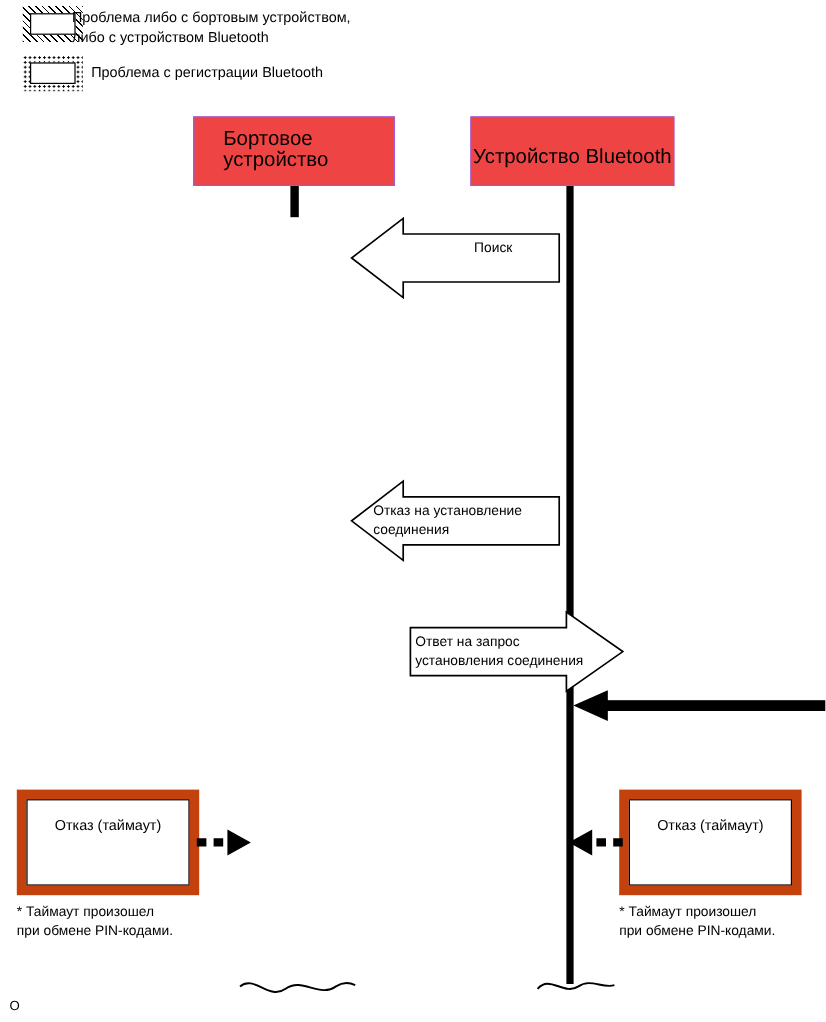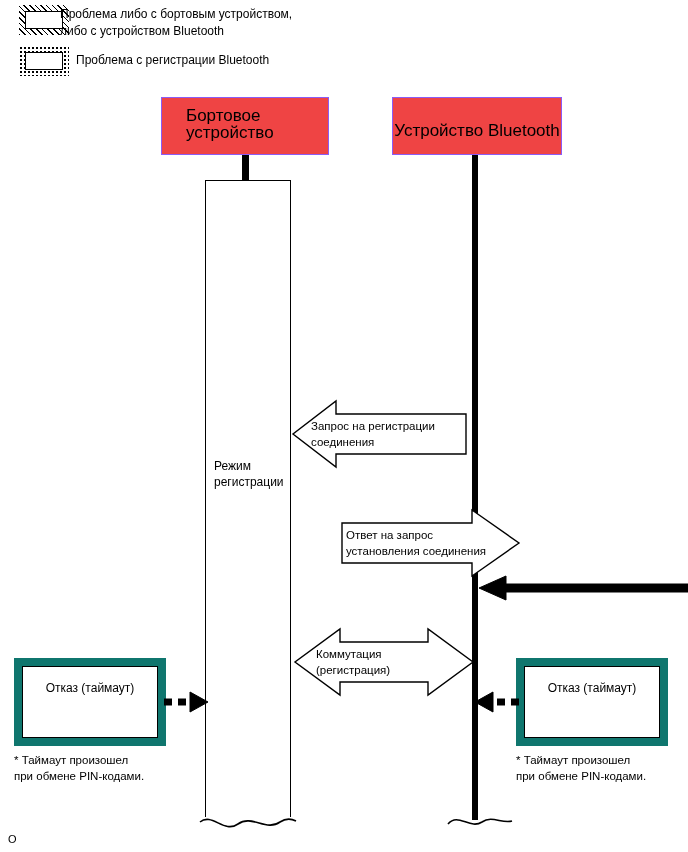--- a/index.html
+++ b/index.html
@@ -104,21 +104,21 @@
     font-size: 11.5px;
     line-height: 16px;
     white-space: pre-line;
     color: #000000;
   }
 
   
   .fail-box {
     position: absolute;
     box-sizing: border-box;
-    background: #0f766e;
+    background: #c2410c;
   }
   .fail-box .fb-inner {
     position: absolute;
     left: 8px; top: 8px; right: 8px; bottom: 8px;
     background: #ffffff;
     border: 1.4px solid #000000;
     box-sizing: border-box;
   }
   .fail-box .fb-text {
     position: absolute;
@@ -163,59 +163,54 @@
   <div class="device-box dev-left" style="left:161px; top:97px; width:168px; height:58px;">
     <span class="dev-label">Бортовое
 устройство</span>
   </div>
   <div class="stub" style="left:242px; top:155px; width:7px; height:26px;"></div>
 
   <div class="device-box dev-right" style="left:392px; top:97px; width:170px; height:58px;">
     <span class="dev-label">Устройство Bluetooth</span>
   </div>
 
-  <div class="lifeline-bar" style="left:205px; top:180px; width:86px; height:637px;">
-    <span class="mode-label" style="top:277px;">Режим
-регистрации</span>
-  </div>
 
   <svg class="abs" style="left:196px; top:800px;" width="104" height="40" viewBox="0 0 104 40">
     <path d="M 4 22 C 16 12, 28 34, 42 24 C 56 14, 70 32, 84 22 C 90 18, 96 19, 100 21" fill="none" stroke="#000000" stroke-width="1.6"></path>
   </svg>
 
   <div class="lifeline-solid" style="left:472px; top:155px; width:6px; height:665px;"></div>
   <svg class="abs" style="left:440px; top:800px;" width="80" height="40" viewBox="0 0 80 40">
     <path d="M 8 24 C 18 12, 30 30, 42 22 C 52 15, 62 24, 72 21" fill="none" stroke="#000000" stroke-width="1.6"></path>
   </svg>
 
+  <div class="arrow-wrap" style="left:291px; top:181px;">
+    <svg width="175" height="68" viewBox="0 0 175 68">
+      <path d="M 175 14 L 45 14 L 45 1 L 2 34 L 45 67 L 45 54 L 175 54 Z" fill="#ffffff" stroke="#000000" stroke-width="1.4" stroke-linejoin="miter"></path>
+    </svg>
+    <span class="arrow-label" style="left:70px; top:18px; width:100px; text-align:center;">Поиск</span>
+  </div>
 
 
   <div class="arrow-wrap" style="left:291px; top:400px;">
     <svg width="175" height="68" viewBox="0 0 175 68">
       <path d="M 175 14 L 45 14 L 45 1 L 2 34 L 45 67 L 45 54 L 175 54 Z" fill="#ffffff" stroke="#000000" stroke-width="1.4" stroke-linejoin="miter"></path>
     </svg>
-    <span class="arrow-label" style="left:20px; top:18px; width:150px; text-align:left;">Запрос на регистрации
+    <span class="arrow-label" style="left:20px; top:18px; width:150px; text-align:left;">Отказ на установление
 соединения</span>
   </div>
 
   <div class="arrow-wrap" style="left:309px; top:509px;margin-left:32px;">
     <svg width="180" height="68" viewBox="0 0 180 68">
       <path d="M 1 14 L 131 14 L 131 1 L 178 34 L 131 67 L 131 54 L 1 54 Z" fill="#ffffff" stroke="#000000" stroke-width="1.4" stroke-linejoin="miter"></path>
     </svg>
     <span class="arrow-label" style="left:5px; top:18px; width:170px; text-align:left;">Ответ на запрос
 установления соединения</span>
   </div>
 
-  <div class="arrow-wrap" style="left:293px; top:628px;">
-    <svg width="182" height="68" viewBox="0 0 182 68">
-      <path d="M 47 14 L 47 1 L 2 34 L 47 67 L 47 54 L 135 54 L 135 67 L 180 34 L 135 1 L 135 14 Z" fill="#ffffff" stroke="#000000" stroke-width="1.4" stroke-linejoin="miter"></path>
-    </svg>
-    <span class="arrow-label" style="left:23px; top:18px; width:140px; text-align:left;">Коммутация
-(регистрация)</span>
-  </div>
 
   <svg class="abs" style="left:476px; top:574px;" width="212" height="28" viewBox="0 0 212 28">
     <path d="M 212 10 L 30 10 L 30 2 L 3 14 L 30 26 L 30 18 L 212 18 Z" fill="#000000" stroke="#000000" stroke-width="1"></path>
   </svg>
 
   <div class="fail-box hatch" style="left:14px; top:658px; width:152px; height:88px;">
     <div class="fb-inner"></div>
     <div class="fb-text">Отказ (таймаут)</div>
   </div>
   <svg class="abs" style="left:163px; top:690px;" width="48" height="24" viewBox="0 0 48 24">

